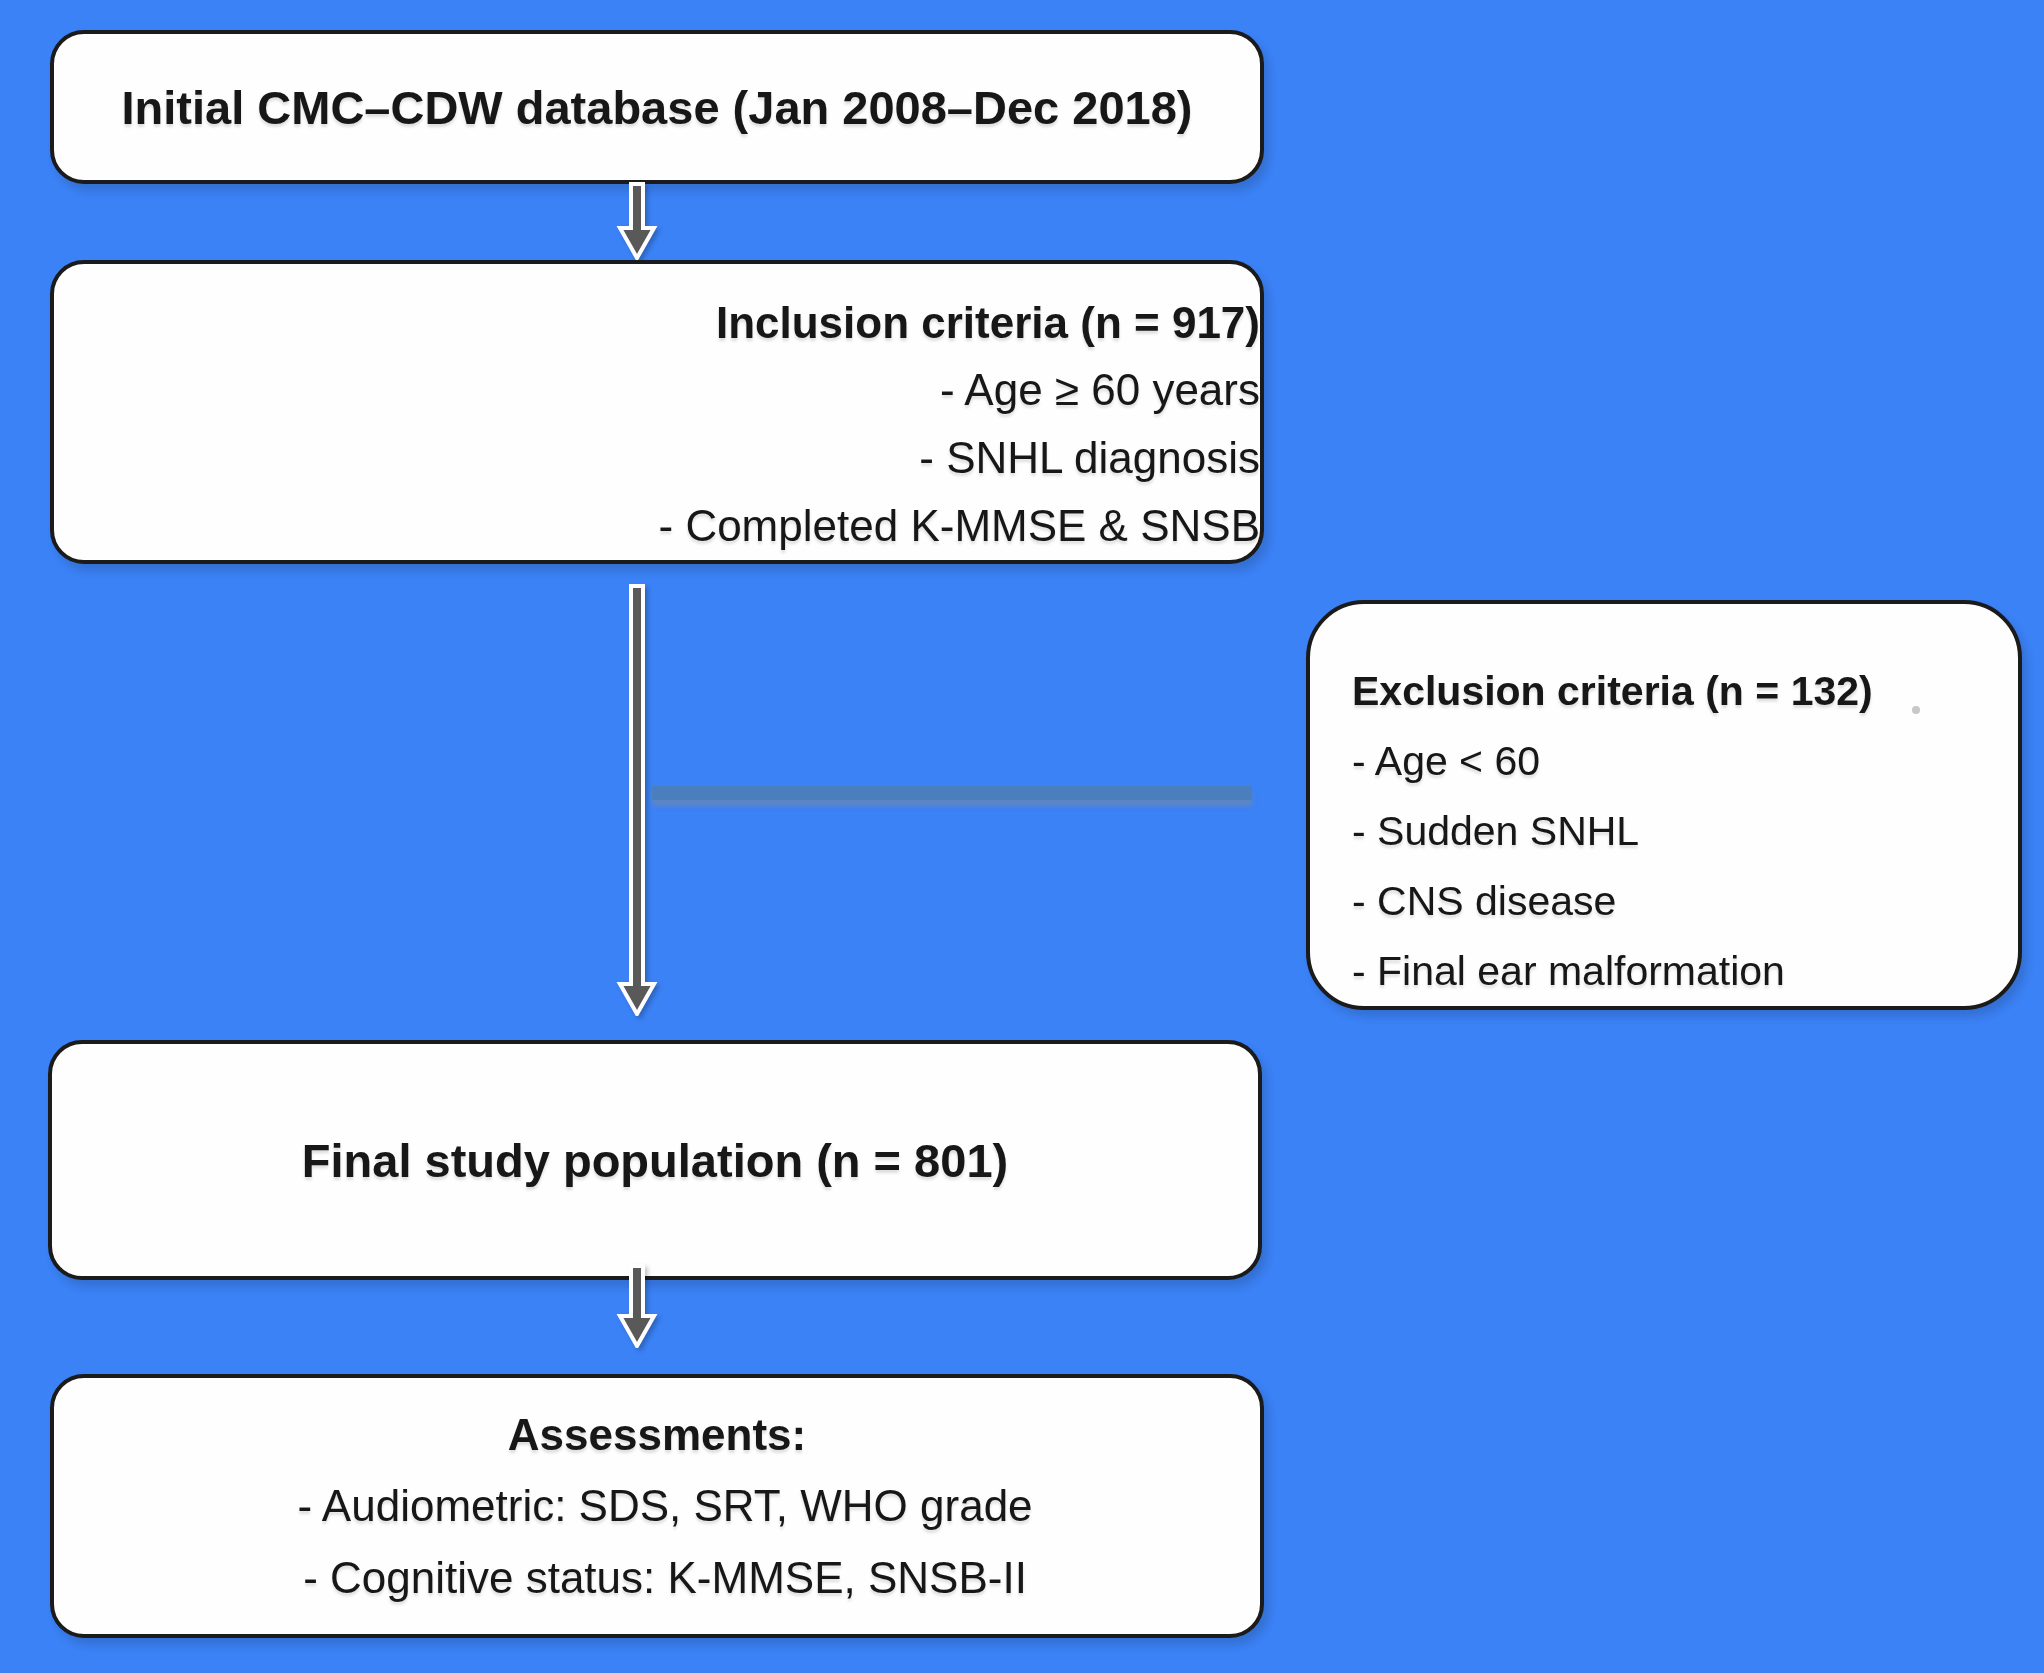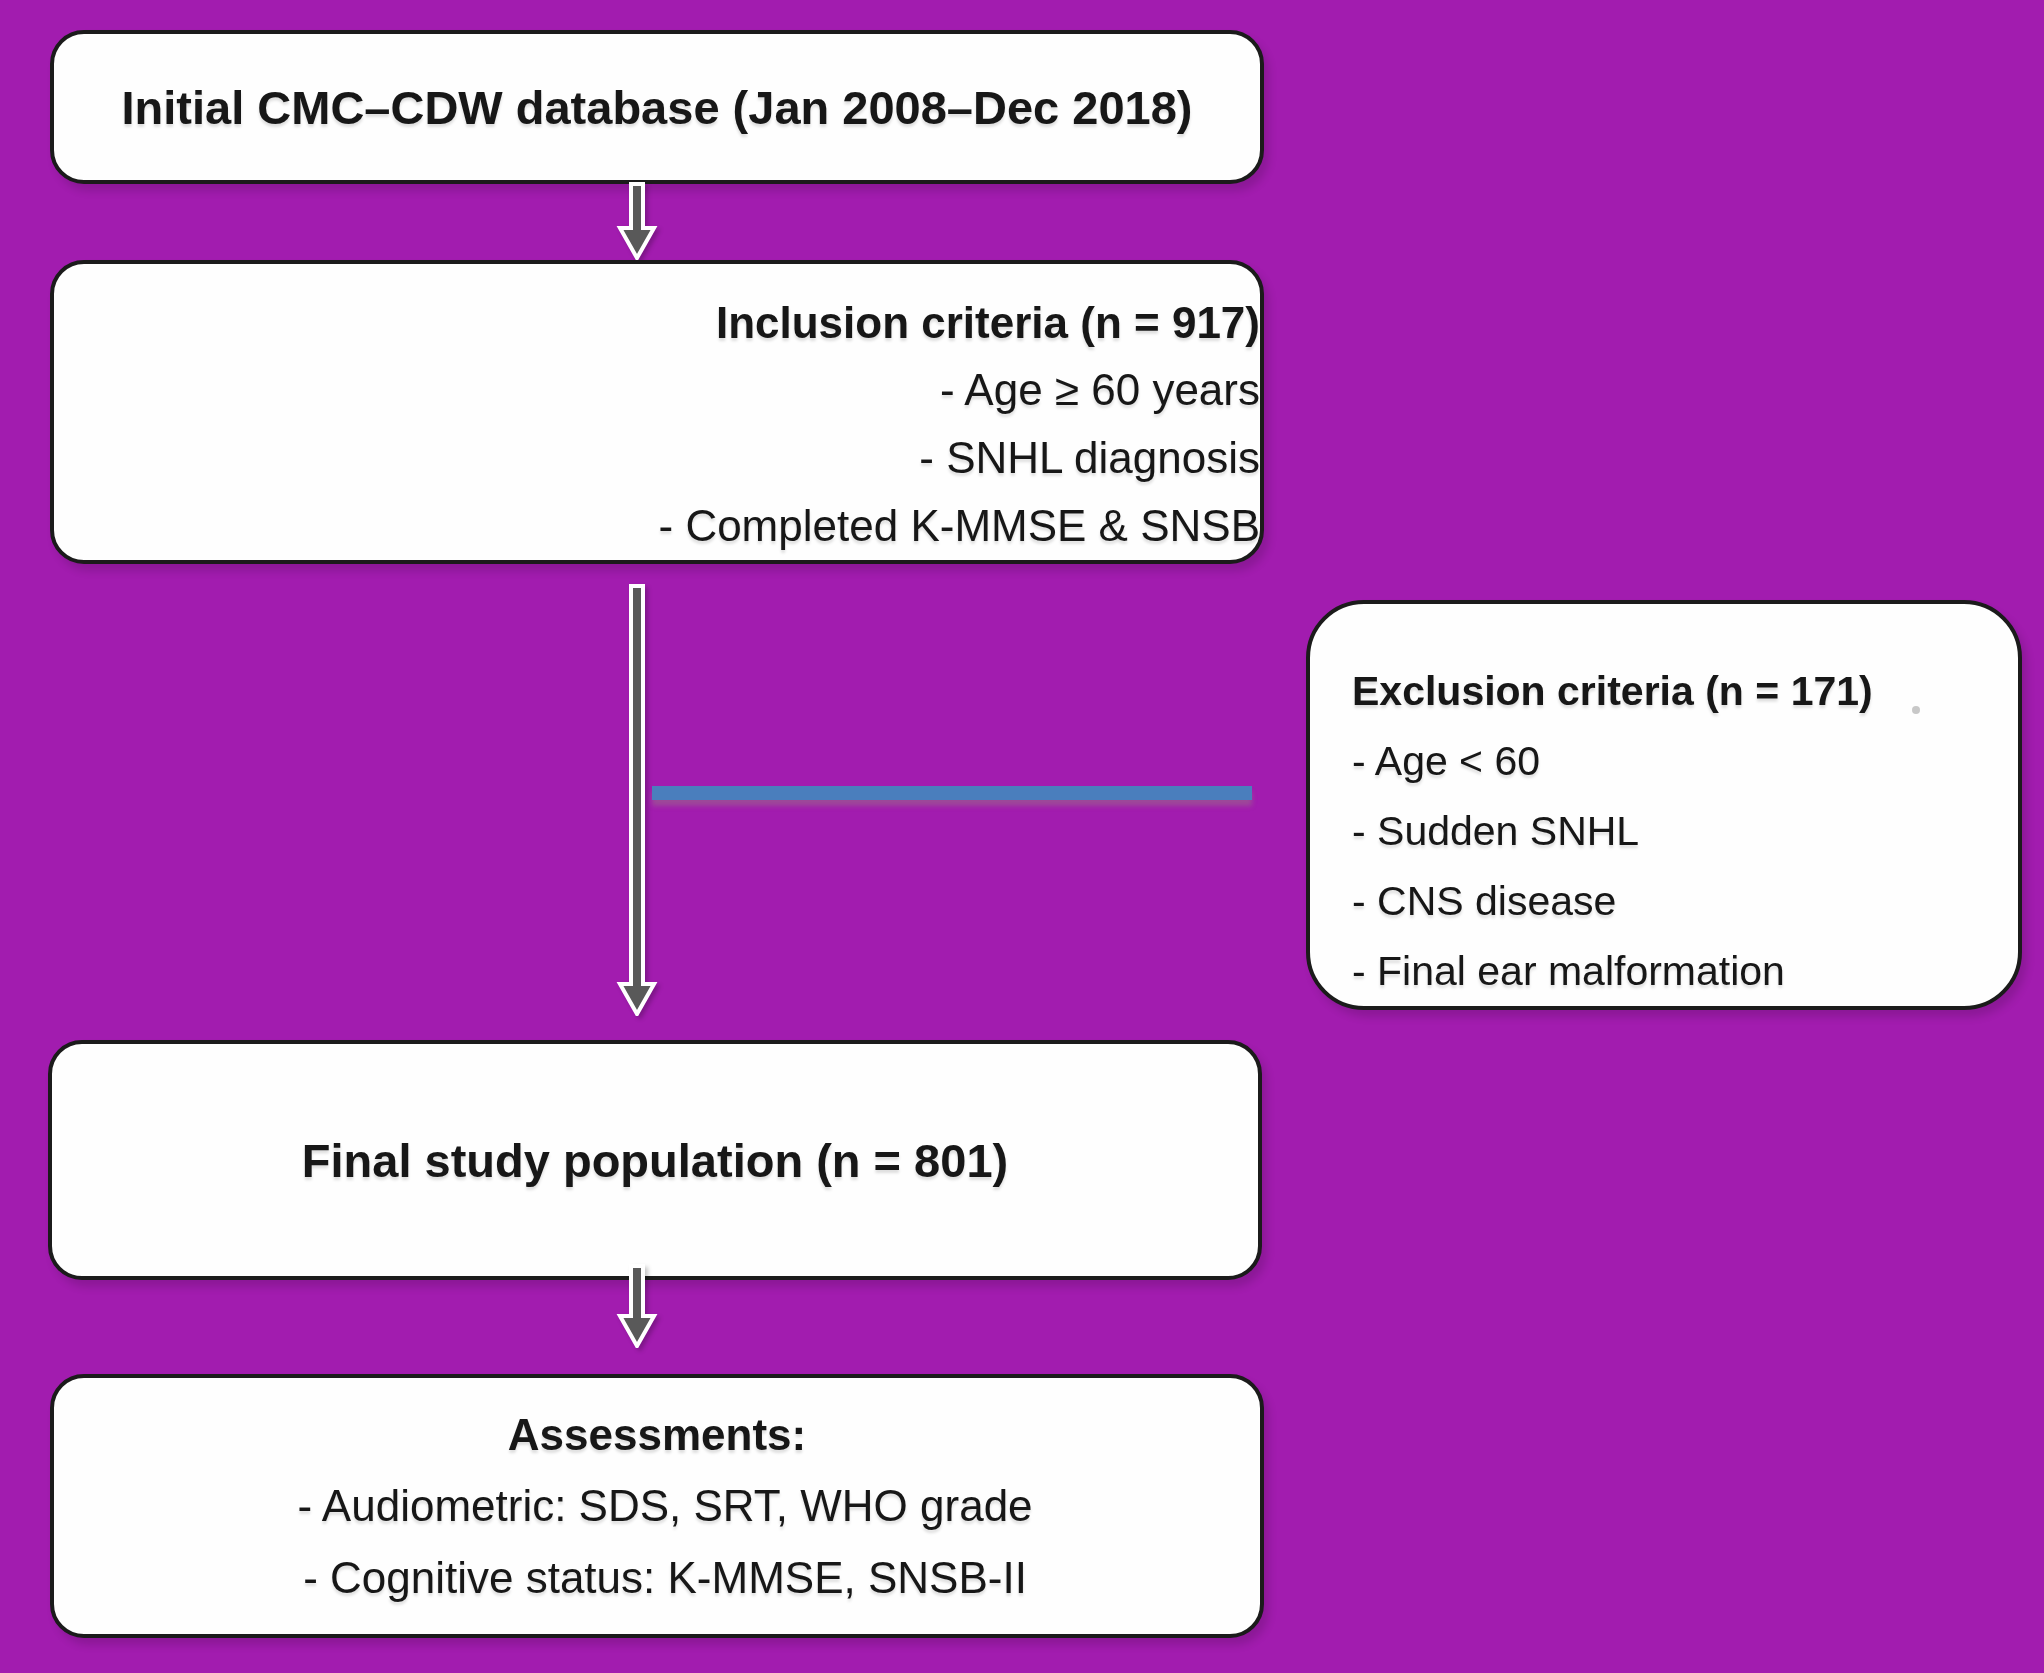--- a/index.html
+++ b/index.html
@@ -1,20 +1,20 @@
 <!DOCTYPE html>
 <html><head>
 <meta charset="utf-8">
 <style>
   html, body { margin: 0; padding: 0; background: #ffffff; }
   .canvas {
     position: relative;
     width: 2044px;
     height: 1673px;
-    background: #a21caf;
+    background: #3b82f6;
     font-family: "Liberation Sans", sans-serif;
     color: #171717;
     overflow: hidden;
   }
   .box {
     position: absolute;
     background: #fefefe;
     border: 4px solid #1b1b1b;
     border-radius: 34px;
     box-sizing: border-box;
@@ -110,21 +110,21 @@
     <div class="line">- Completed K-MMSE &amp; SNSB</div>
   </div>
 
   <svg class="arrow arrow-long" width="46" height="432" viewBox="0 0 46 432">
     <polygon points="17,2 29,2 29,400 40,400 23,430 6,400 17,400" fill="#595959" stroke="#ffffff" stroke-width="4" stroke-linejoin="miter"></polygon>
   </svg>
 
   <div class="connector-blue"></div>
 
   <div class="box box-exclusion">
-    <div class="box-title">Exclusion criteria (n = 171)</div>
+    <div class="box-title">Exclusion criteria (n = 132)</div>
     <div class="line">- Age &lt; 60</div>
     <div class="line">- Sudden SNHL</div>
     <div class="line">- CNS disease</div>
     <div class="line">- Final ear malformation</div>
   </div>
   <div class="stray-dot"></div>
 
   <div class="box box-final">
     <div class="box-title">Final study population (n = 801)</div>
   </div>

